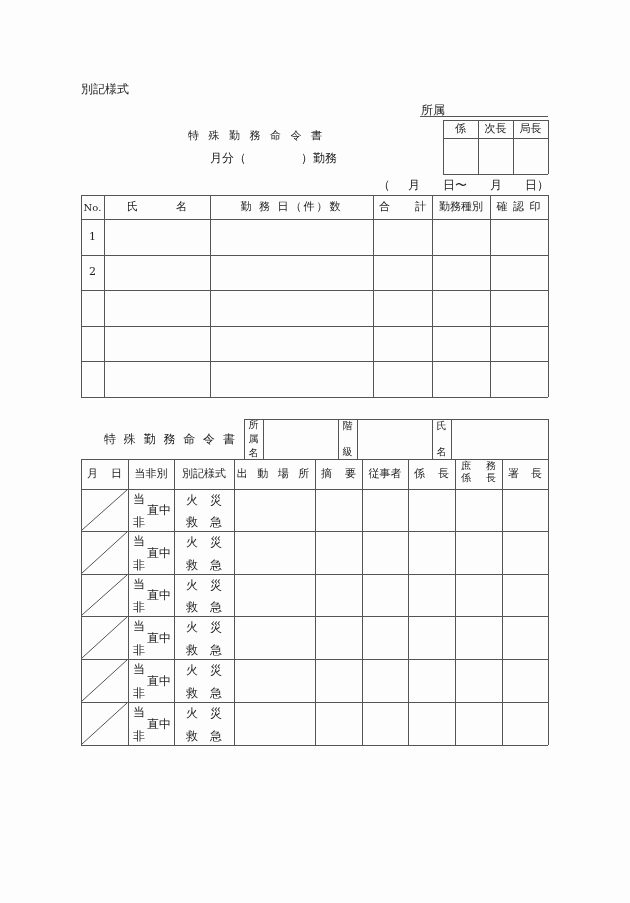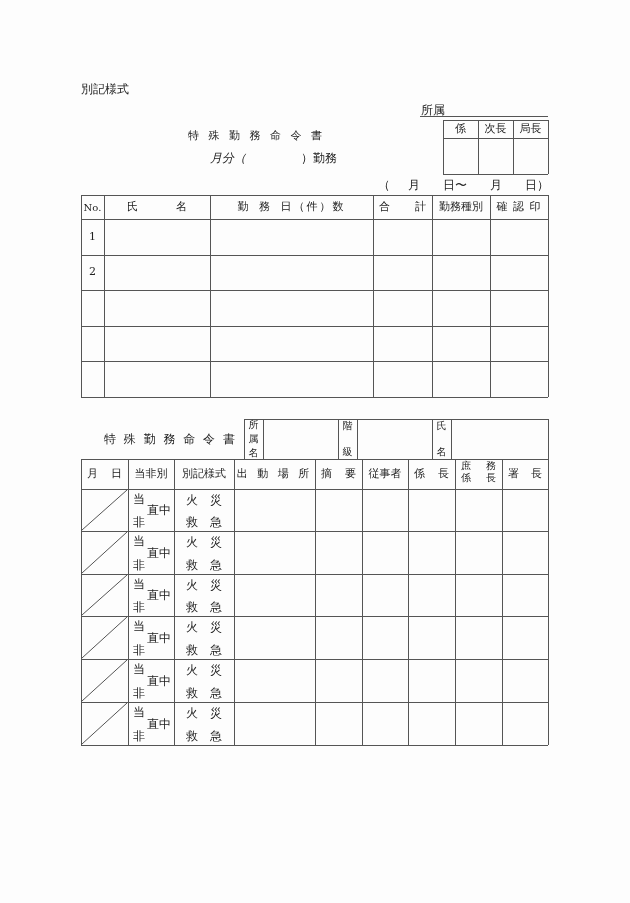--- a/index.html
+++ b/index.html
@@ -35,21 +35,21 @@
   <div class="vl" style="left:548px;top:120px;height:54px;"></div>
   <div class="cell" style="left:443px;top:120px;width:35px;height:18px;">係</div>
   <div class="cell" style="left:478px;top:120px;width:35px;height:18px;">次長</div>
   <div class="cell" style="left:513px;top:120px;width:35px;height:18px;">局長</div>
   <div class="abs" style="left:444px;top:139px;width:33px;height:34px;"></div>
   <div class="abs" style="left:479px;top:139px;width:33px;height:34px;"></div>
   <div class="abs" style="left:514px;top:139px;width:33px;height:34px;"></div>
 </div>
 
 <div class="abs txt" style="left:188px;top:130px;font-size:11px;letter-spacing:3px;">特 殊 勤 務 命 令 書</div>
-<div class="abs txt" style="left:210px;top:152px;font-style:italic;">月分（</div>
+<div class="abs txt" style="left:210px;top:152px;">月分（</div>
 <div class="abs" style="left:250px;top:150px;width:50px;height:14px;"></div>
 <div class="abs txt" style="left:301px;top:152px;">）勤務</div>
 
 <div class="abs txt" style="left:378px;top:179px;">（</div>
 <div class="abs txt" style="left:408px;top:179px;">月</div>
 <div class="abs txt" style="left:443px;top:179px;">日〜</div>
 <div class="abs txt" style="left:490px;top:179px;">月</div>
 <div class="abs txt" style="left:525px;top:179px;">日）</div>
 
 <div>
@@ -66,21 +66,21 @@
   <div class="vl" style="left:373px;top:195px;height:202px;"></div>
   <div class="vl" style="left:432px;top:195px;height:202px;"></div>
   <div class="vl" style="left:490px;top:195px;height:202px;"></div>
   <div class="vl" style="left:548px;top:195px;height:202px;"></div>
 
   <div class="cell" style="left:81px;top:195px;width:23px;height:24px;font-size:10px;">No.</div>
   <div class="cell spread" style="left:104px;top:195px;width:106px;height:24px;padding:0 23px;">
     <span>氏</span>
     <span>名</span>
   </div>
-  <div class="cell" style="left:210px;top:195px;width:163px;height:24px;letter-spacing:2px;font-family:Liberation Mono, monospace;">勤 務 日（件）数</div>
+  <div class="cell" style="left:210px;top:195px;width:163px;height:24px;letter-spacing:2px;">勤 務 日（件）数</div>
   <div class="cell spread" style="left:373px;top:195px;width:59px;height:24px;">
     <span>合</span>
     <span>計</span>
   </div>
   <div class="cell" style="left:432px;top:195px;width:58px;height:24px;">勤務種別</div>
   <div class="cell" style="left:490px;top:195px;width:58px;height:24px;letter-spacing:1px;">確 認 印</div>
 
   <div class="cell" style="left:81px;top:219px;width:23px;height:36px;">1</div>
   <div class="cell" style="left:81px;top:255px;width:23px;height:35px;">2</div>
   <div class="cell" style="left:81px;top:290px;width:23px;height:36px;"></div>

